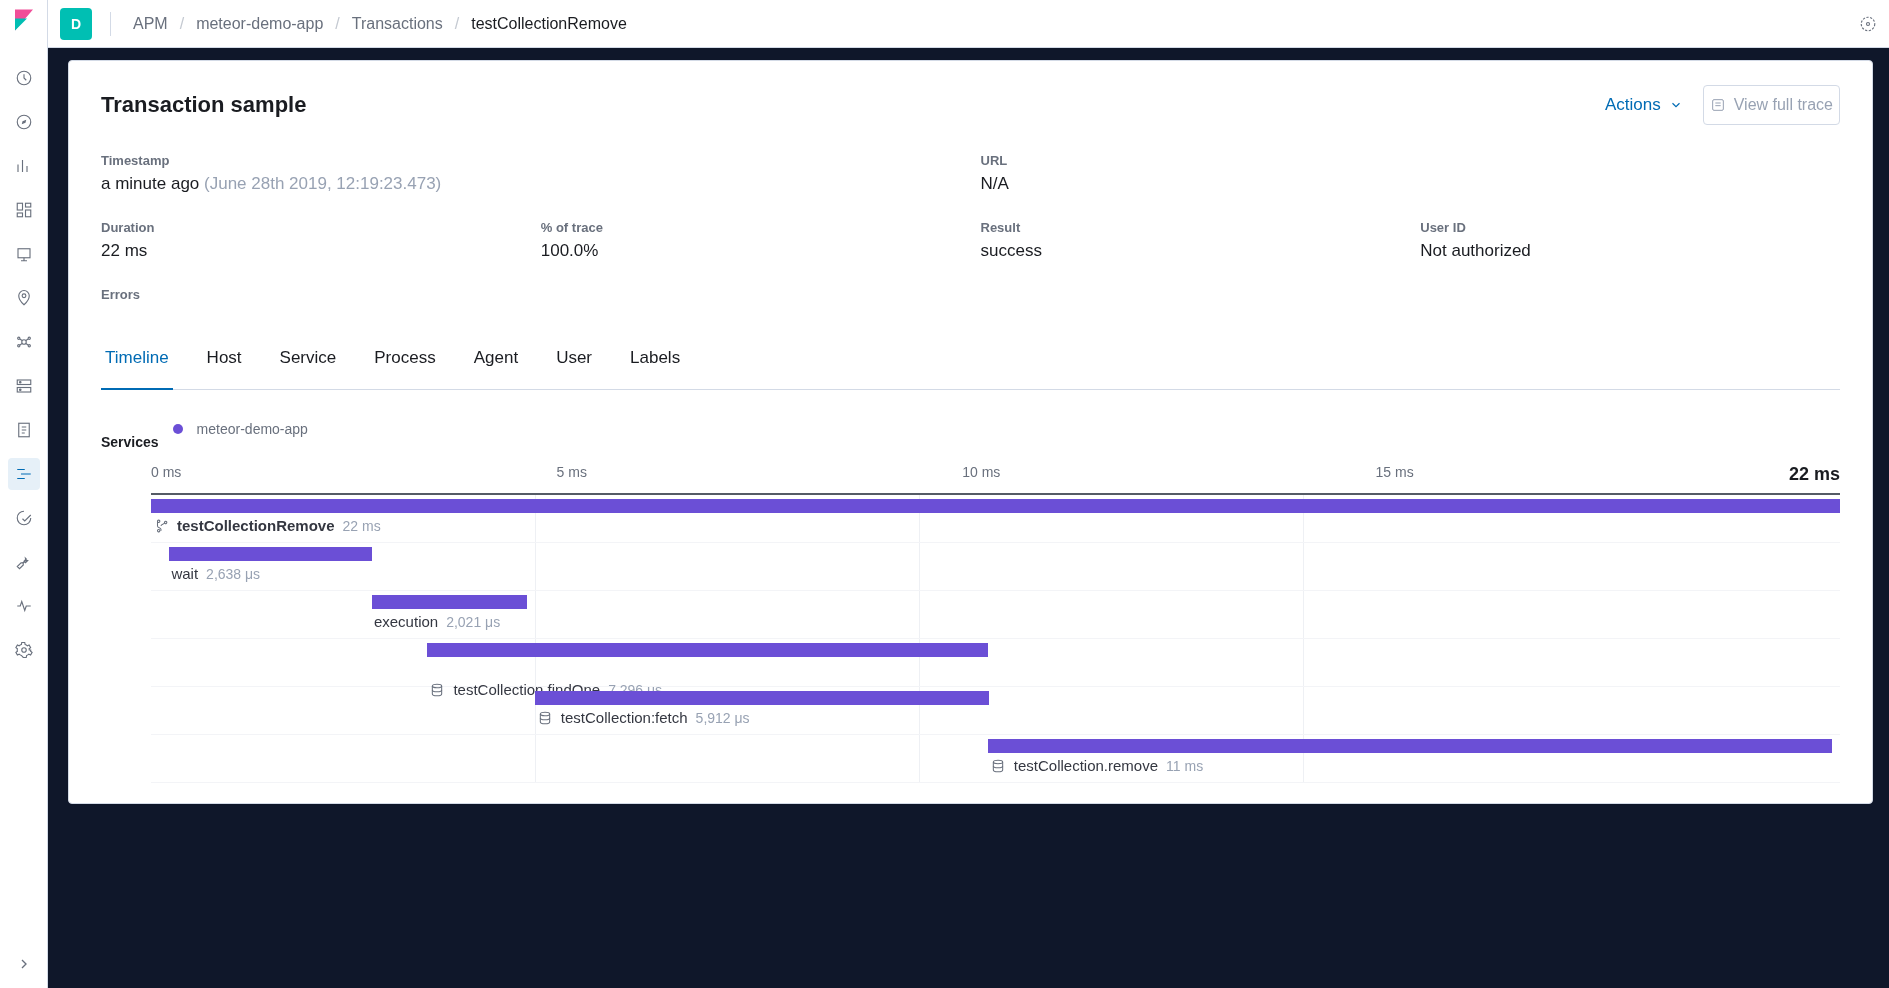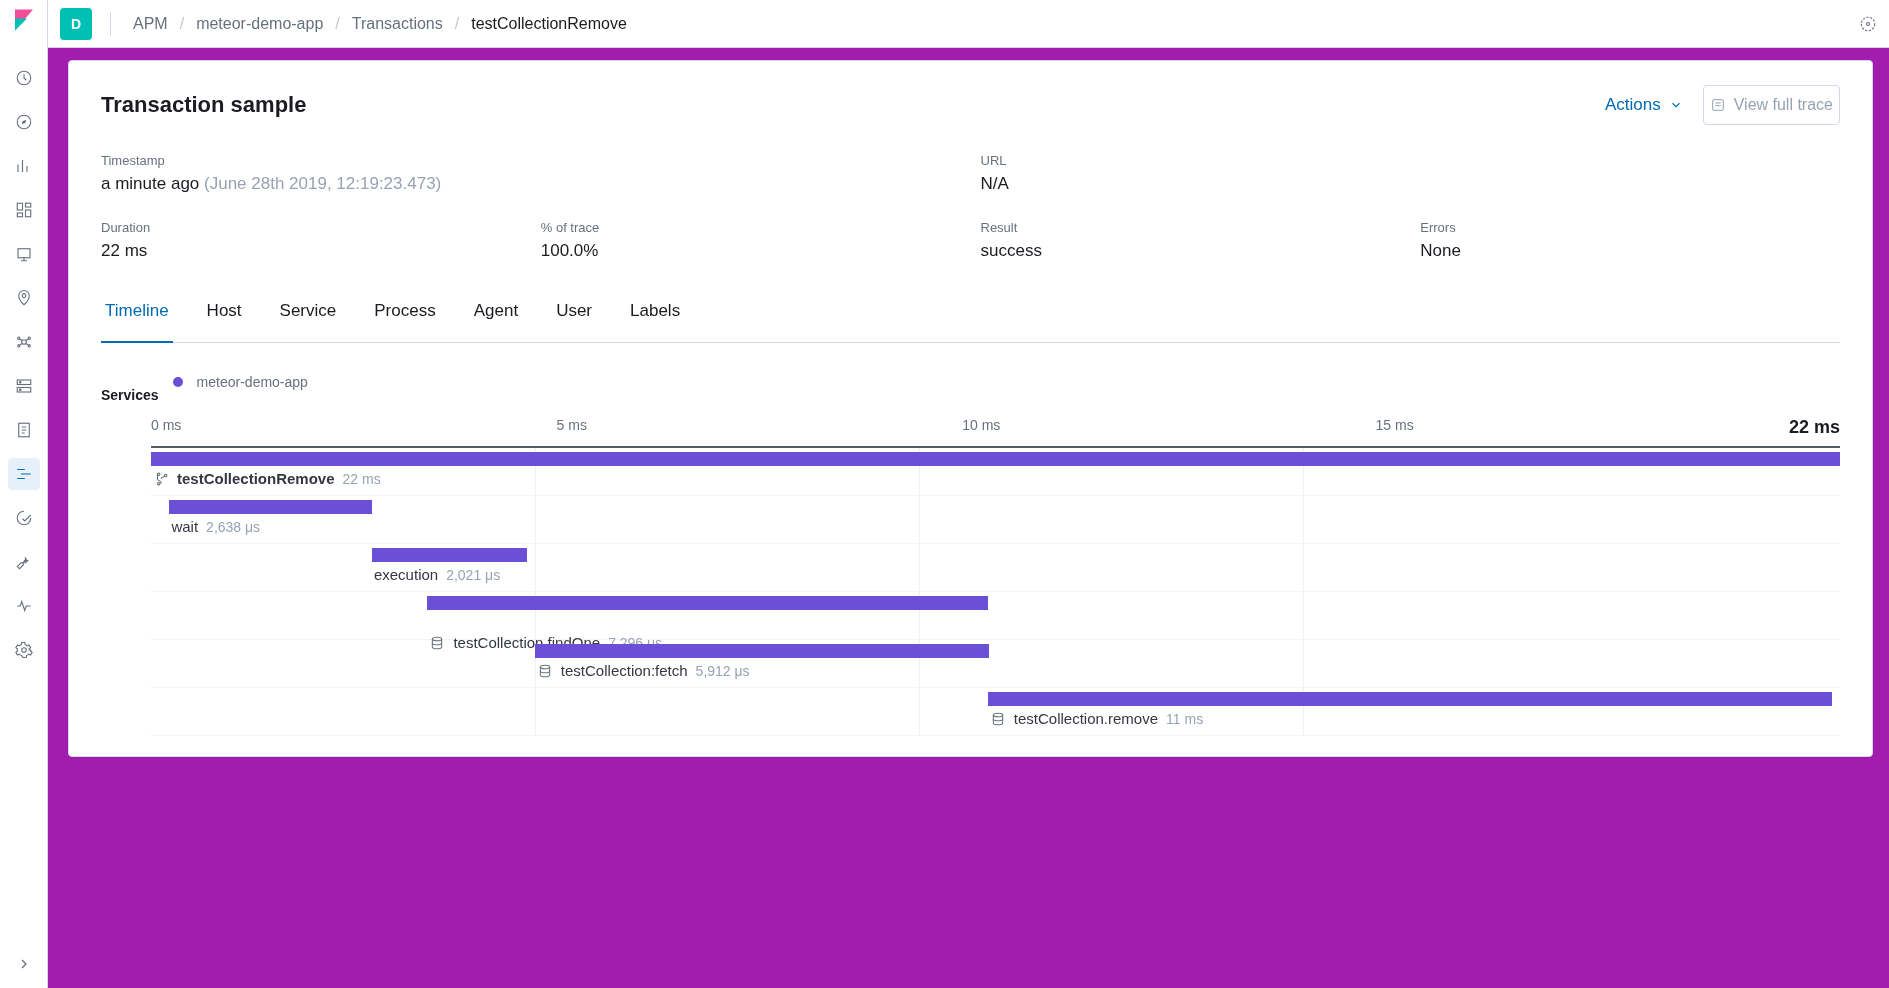--- a/index.html
+++ b/index.html
@@ -72,21 +72,21 @@
   }
   .breadcrumb { display: flex; align-items: flex-start; gap: 12px; color: #69707d; font-size: 16px; }
   .breadcrumb a { cursor: pointer; }
   .breadcrumb .sep { color: #c4c9d1; }
   .breadcrumb .current { color: #1a1c21; }
   .topbar-right { margin-left: auto; display: flex; align-items: center; gap: 8px; }
 
   .content-wrap {
     flex: 1;
     padding: 12px 16px 16px 20px;
-    background: #a21caf;
+    background: #0f172a;
     overflow: auto;
   }
   .panel {
     background: #fff;
     border: 1px solid #d3dae6;
     border-radius: 4px;
     padding: 24px 32px 20px 32px;
     box-shadow: 0 1px 2px rgba(0,0,0,0.03);
   }
 
@@ -110,21 +110,21 @@
   }
 
   .summary-grid {
     display: grid;
     grid-template-columns: 1fr 1fr 1fr 1fr;
     row-gap: 26px;
     column-gap: 20px;
     margin-bottom: 24px;
   }
   .summary-cell {}
-  .summary-label { color: #69707d; font-size: 13px; margin-bottom: 6px; }
+  .summary-label { color: #69707d; font-size: 13px; margin-bottom: 6px; font-weight: bold; }
   .summary-value { font-size: 17px; color: #1a1c21; }
   .summary-value .muted { color: #98a2b3; }
   .span-2 { grid-column: span 2; }
 
   .tabs {
     display: flex;
     gap: 30px;
     border-bottom: 1px solid #d3dae6;
     margin-bottom: 18px;
     padding-top: 6px;
@@ -366,24 +366,27 @@
           <div class="summary-value">22 ms</div>
         </div>
         <div class="summary-cell">
           <div class="summary-label">% of trace</div>
           <div class="summary-value">100.0%</div>
         </div>
         <div class="summary-cell">
           <div class="summary-label">Result</div>
           <div class="summary-value">success</div>
         </div>
+        <div class="summary-cell">
+          <div class="summary-label">User ID</div>
+          <div class="summary-value">Not authorized</div>
+        </div>
 
         <div class="summary-cell">
           <div class="summary-label">Errors</div>
-          <div class="summary-value">None</div>
         </div>
       </div>
 
       <div class="tabs" id="tabs">
           <div class="tab active">Timeline</div>
           <div class="tab">Host</div>
           <div class="tab">Service</div>
           <div class="tab">Process</div>
           <div class="tab">Agent</div>
           <div class="tab">User</div>

